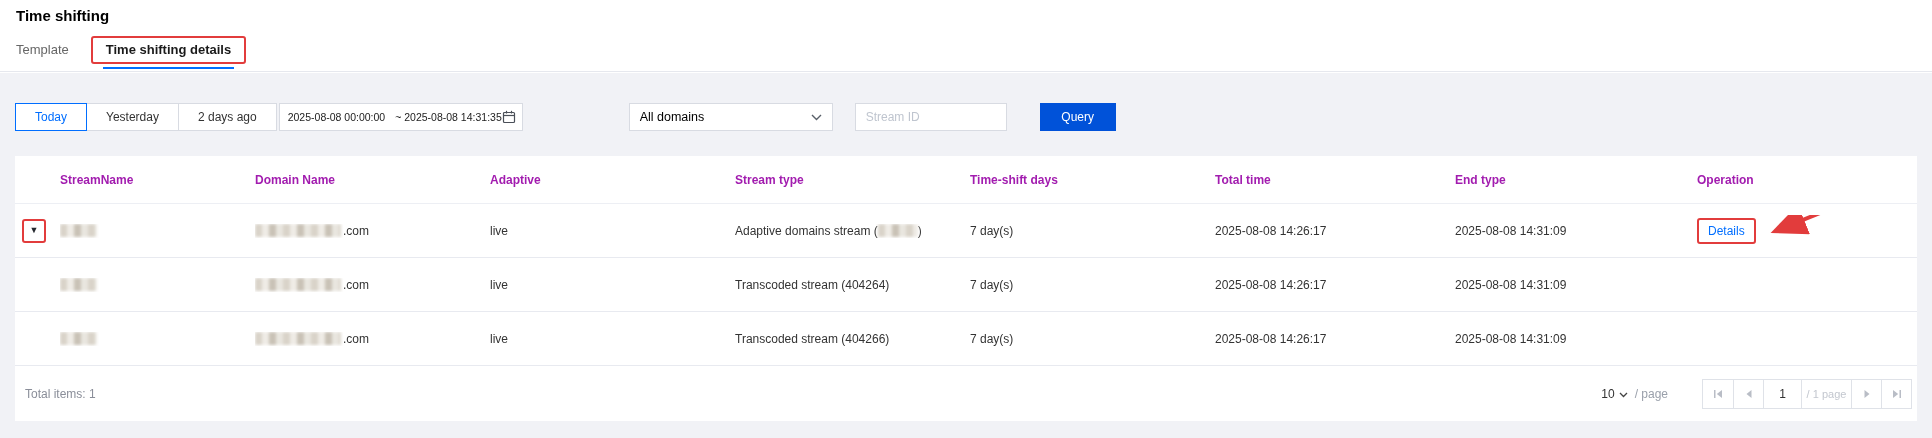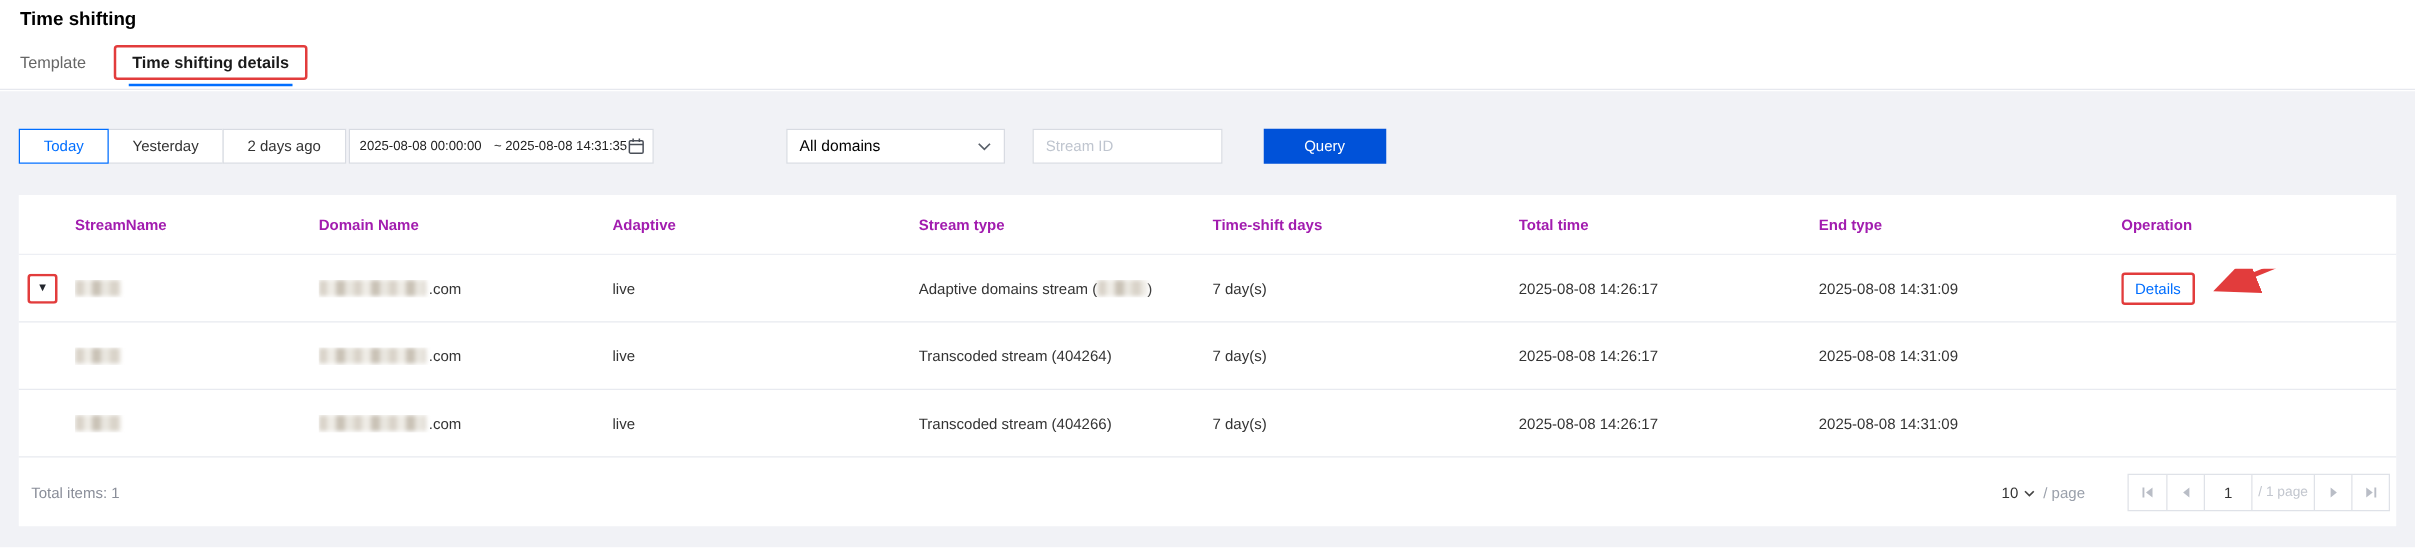--- a/index.html
+++ b/index.html
@@ -21,24 +21,24 @@
   
   .filter-bar { display:flex; align-items:center; height:28px; margin-top:30px; }
   .quick-group { display:flex; }
   .quick-btn { height:28px; line-height:26px; background:#fff; border:1px solid #d8dbe2; color:#333; font-size:12px; text-align:center; padding:0 19px; margin-left:-1px; cursor:pointer; white-space:nowrap; }
   .quick-btn:first-child { margin-left:0; }
   .quick-btn.active { color:#006eff; border-color:#006eff; position:relative; z-index:2; }
   .date-input { display:flex; align-items:center; height:28px; width:244px; background:#fff; border:1px solid #d8dbe2; margin-left:2px; padding:0 8px; font-size:10.5px; color:#222; cursor:pointer; }
   .date-input .sep-end { margin-left:10px; white-space:nowrap; }
   .date-input .start { white-space:nowrap; }
   .date-input .cal { margin-left:auto; display:flex; align-items:center; }
-  .select-box { display:flex; align-items:center; justify-content:space-between; height:28px; width:175px; margin-left:106px; background:#fff; border:1px solid #d8dbe2; padding:0 10px; font-size:12.5px; color:#000; cursor:pointer; }
+  .select-box { display:flex; align-items:center; justify-content:space-between; height:28px; width:204px; margin-left:106px; background:#fff; border:1px solid #d8dbe2; padding:0 10px; font-size:12.5px; color:#000; cursor:pointer; }
   .stream-input { height:28px; width:152px; margin-left:22px; background:#fff; border:1px solid #d8dbe2; padding:0 10px; font-size:12px; color:#3b82f6; font-family:inherit; outline:none; }
   .stream-input::placeholder { color:#bfc5cf; }
-  .query-btn { height:28px; width:98px; margin-left:33px; background:#0052d9; border:none; color:#fff; font-size:12px; font-family:inherit; cursor:pointer; }
+  .query-btn { height:28px; width:76px; margin-left:33px; background:#0052d9; border:none; color:#fff; font-size:12px; font-family:inherit; cursor:pointer; }
 
   
   .table-card { margin-top:25px; background:#fff; height:265px; }
   .t-row { display:grid; grid-template-columns:45px 195px 235px 245px 235px 245px 240px 242px auto; align-items:center; }
   .t-head { height:48px; font-size:12px; font-weight:bold; color:#a21caf; border-bottom:1px solid #edeff4; }
   .t-body-row { height:54px; font-size:12px; color:#333; border-bottom:1px solid #e8eaf0; }
   .cell { overflow:hidden; white-space:nowrap; }
 
   .expander-cell { display:flex; align-items:center; justify-content:flex-start; padding-left:7px; }
   .annotation-box-sm { width:24px; height:24px; border:2px solid #e23c3c; border-radius:3px; display:flex; align-items:center; justify-content:center; }

